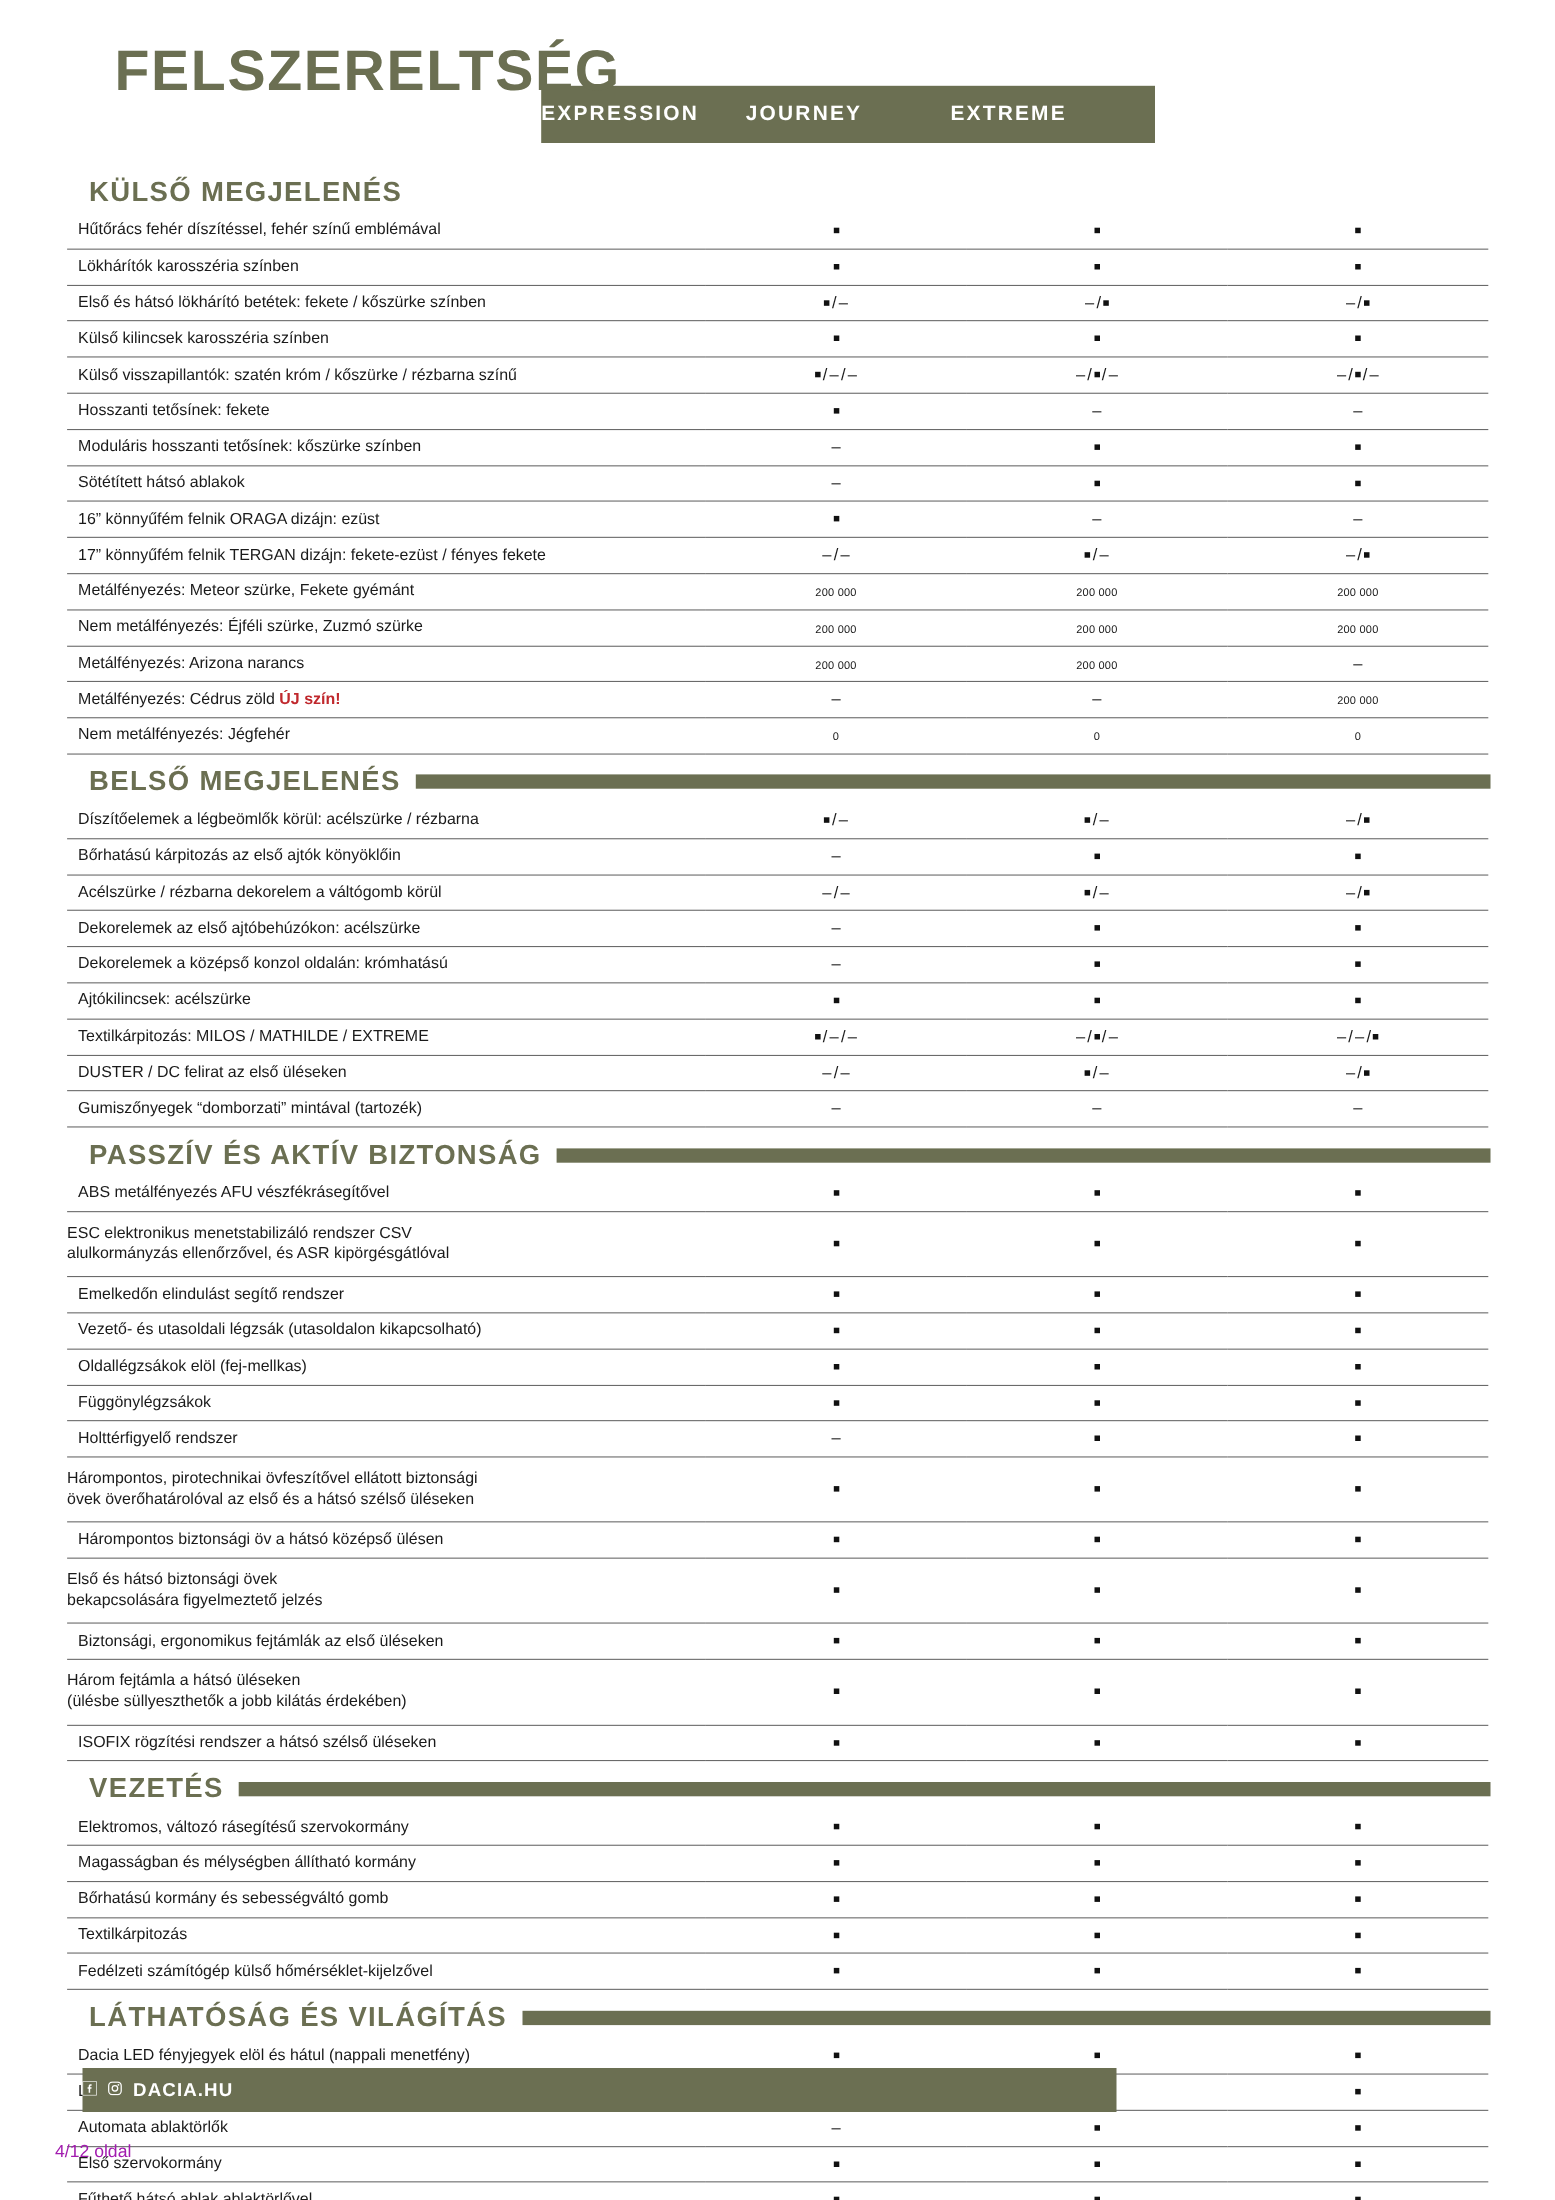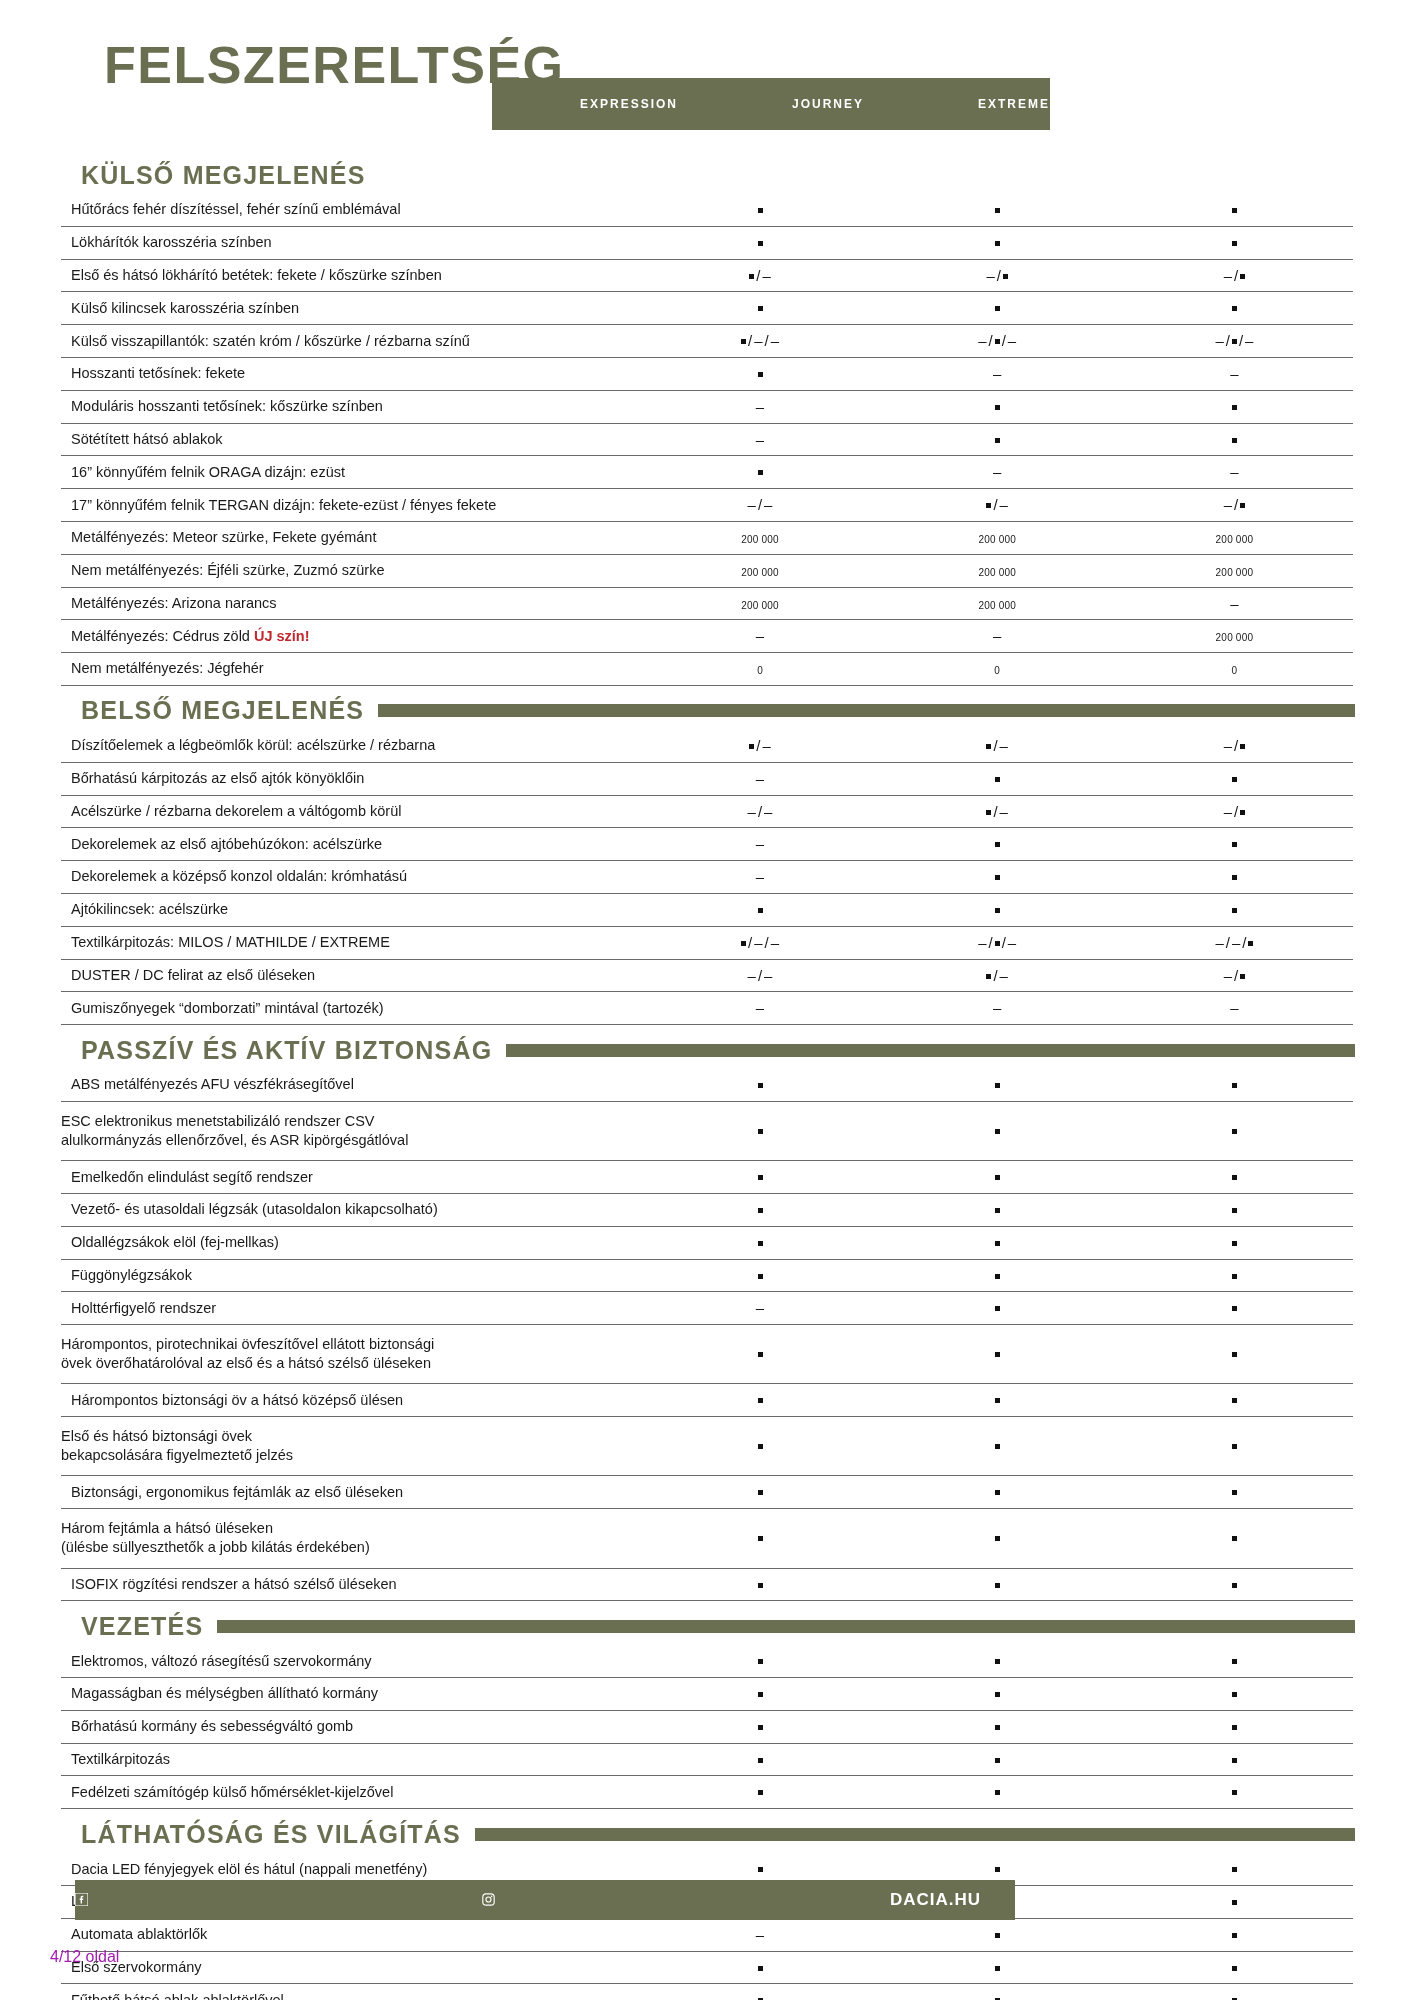--- a/index.html
+++ b/index.html
@@ -49,23 +49,23 @@
     left: 492px;
     top: 78px;
     width: 558px;
     height: 52px;
     display: flex;
     align-items: center;
     z-index: 2;
   }
   .header-band-labels span {
     flex: 1;
-    text-align: right;
+    text-align: left;
     color: #ffffff;
-    font-size: 12px;
+    font-size: 19px;
     font-weight: bold;
     letter-spacing: 2px;
   }
 
   
   .section-head {
     position: relative;
     display: flex;
     align-items: center;
     height: 38px;
@@ -136,22 +136,22 @@
   
   .footer-bar {
     position: absolute;
     left: 75px;
     top: 1880px;
     width: 940px;
     height: 40px;
     background: #6b6f52;
     display: flex;
     align-items: center;
-    justify-content: space-between;
-    padding-right: 34px;
+    justify-content: flex-start;
+    padding-right: 2px;
   }
   .footer-bar .soc {
     color: #ffffff;
     font-size: 15px;
     margin-right: 10px;
     line-height: 1;
   }
   .footer-bar .site {
     color: #ffffff;
     font-size: 17px;

